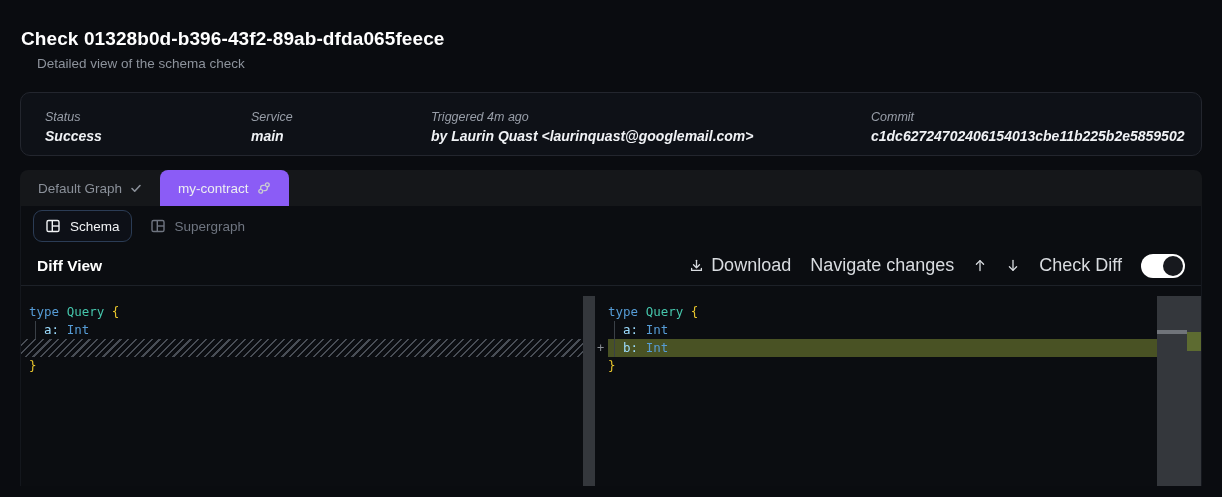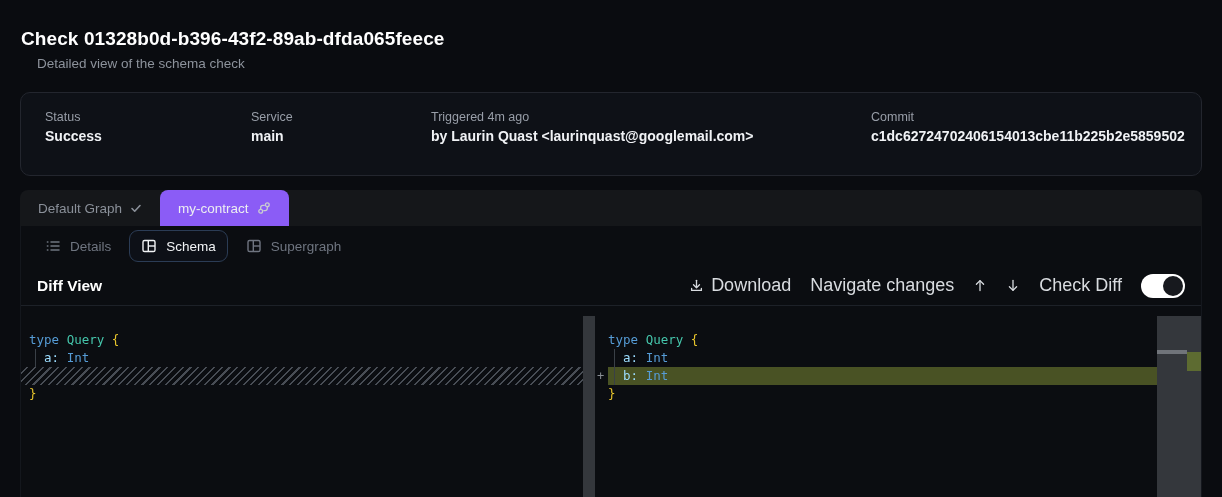--- a/index.html
+++ b/index.html
@@ -9,24 +9,25 @@
     font-family:"Liberation Sans", sans-serif;
     color:#e8eaed;
   }
   
   .page-header { padding:28px 20px 0 21px; }
   .page-title { font-size:19px; font-weight:700; color:#ffffff; letter-spacing:.1px; }
   .page-subtitle { margin-top:6px; font-size:13.5px; color:#8d939c;margin-left:16px; }
 
   
   .meta-card {
-    margin:21px 20px 0; height:84px;
+    margin:21px 20px 0; height:64px;
     border:1px solid #23262e; border-radius:10px; background:#0e1117;
     display:grid; grid-template-columns:206px 180px 440px 1fr;
     padding:17px 24px 0;
+    font-style:italic;
   }
   .meta-label { font-size:12.5px; color:#989ea8; margin-bottom:4px; }
   .meta-value { font-size:14px; font-weight:600; color:#f0f2f5; white-space:nowrap; }
 
   
   .panel { margin:14px 20px 0; }
   .graph-tabs {
     height:36px; background:#15171a; border-radius:8px 8px 0 0;
     display:flex; align-items:stretch;
   }
@@ -69,21 +70,21 @@
     background:var(--toggle-knob);
   }
   .switch.on .knob { right:2px; }
   .switch:not(.on) .knob { left:2px; }
 
   
   .diff-area {
     position:relative; height:200px; background:#0b0d11;
     font-family:"DejaVu Sans Mono", monospace; font-size:12.5px; line-height:18px;
   }
-  .editor { position:absolute; top:12px; bottom:0; padding-top:13px; overflow:hidden; }
+  .editor { position:absolute; top:4px; bottom:0; padding-top:13px; overflow:hidden; }
   .editor.left { left:0; width:574px; }
   .editor.right { left:574px; right:0; }
   .code-line { height:18px; display:flex; position:relative; white-space:pre; }
   .editor.left .content { flex:1; padding-left:8px; }
   .editor.right .gutter { flex:none; width:13px; padding-left:2px; color:#888d94; font-size:12px; }
   .editor.right .content { flex:1; }
   .code-line.added .content { background:var(--added-line-bg); }
   .code-line.hatched {
     background:repeating-linear-gradient(135deg, transparent 0 4px, var(--hatch-stripe) 4px 5.5px);
   }
@@ -153,33 +154,20 @@
               <path d="M10.3 6 v1.6 a2 2 0 0 1 -2 2 H6.8"></path>
               <path d="M3.7 8 V6.4 a2 2 0 0 1 2 -2 h1.5"></path>
             </svg>
         </span>
       </div>
     </div>
 
     <div class="panel-body">
 
       <div class="view-tabs">
-        <div class="view-tab">
-          <span class="icon">
-            <svg width="16" height="16" viewBox="0 0 16 16" fill="none" stroke="#6f7580" stroke-width="1.5" stroke-linecap="round">
-                <line x1="6" y1="4" x2="14" y2="4"></line>
-                <line x1="6" y1="8" x2="14" y2="8"></line>
-                <line x1="6" y1="12" x2="14" y2="12"></line>
-                <line x1="2.4" y1="4" x2="2.9" y2="4"></line>
-                <line x1="2.4" y1="8" x2="2.9" y2="8"></line>
-                <line x1="2.4" y1="12" x2="2.9" y2="12"></line>
-              </svg>
-          </span>
-          <span>Details</span>
-        </div>
         <div class="view-tab active">
           <span class="icon">
             <svg width="16" height="16" viewBox="0 0 16 16" fill="none" stroke="#f1f3f5" stroke-width="1.4" stroke-linejoin="round">
                 <rect x="2" y="2.5" width="12" height="11" rx="1.6"></rect>
                 <line x1="7.3" y1="2.5" x2="7.3" y2="13.5"></line>
                 <line x1="7.3" y1="8" x2="14" y2="8"></line>
               </svg>
           </span>
           <span>Schema</span>
         </div>

